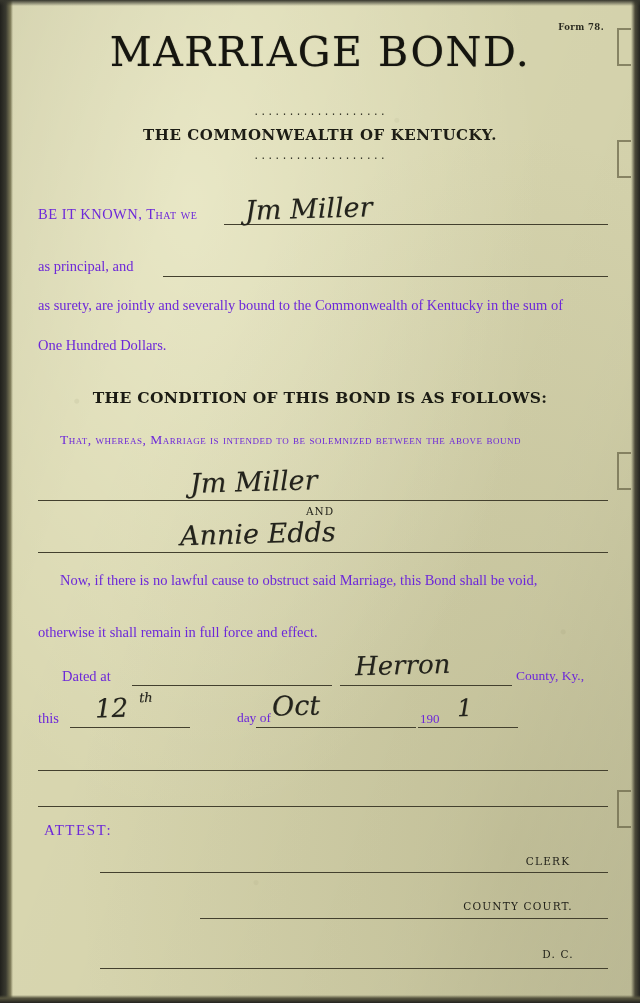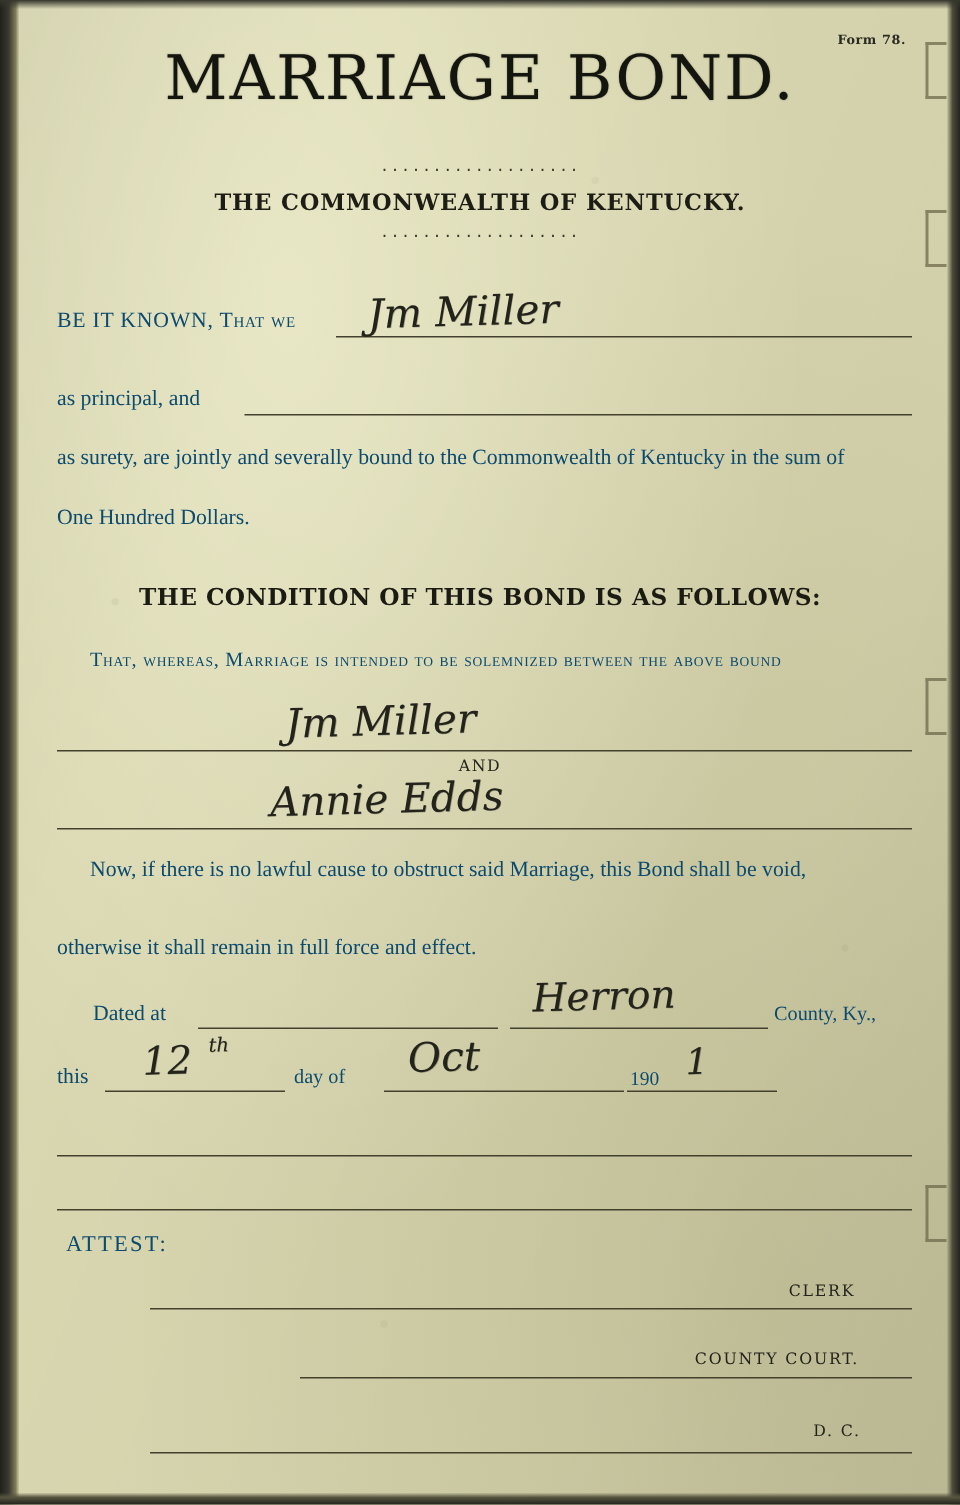--- a/index.html
+++ b/index.html
@@ -126,21 +126,21 @@
     letter-spacing: 0.6px;
     color: #1d1d15;
   }
 
   
   .row {
     position: absolute;
     left: 38px;
     right: 32px;
     font-size: 14.5px;
-    color: #0c4a6e;
+    color: #6d28d9;
     font-family: "Liberation Serif", serif;
   }
   .smallcaps {
     font-variant: small-caps;
     letter-spacing: 0.5px;
   }
   .rule {
     position: absolute;
     border-bottom: 1px solid #43402e;
     height: 0;
@@ -247,21 +247,21 @@
     <div class="rule" style="left:132px; width:200px; top:685px;"></div>
     <div class="rule" style="left:340px; width:172px; top:685px;"></div>
     <div class="hand" style="left:355px; top:650px; font-size:26px;">Herron</div>
     <div class="row" style="top:668px; left:516px; width:110px; font-size:13.5px;">County, Ky.,</div>
 
     <div class="row" style="top:710px; left:38px; width:40px;">this</div>
     <div class="rule" style="left:70px; width:120px; top:727px;"></div>
     <div class="hand" style="left:95px; top:693px; font-size:26px;">12</div>
     <div class="hand" style="left:139px; top:690px; font-size:13px;">th</div>
 
-    <div class="row" style="top:710px; left:196px; width:60px; font-size:13.5px;">day of</div>
+    <div class="row" style="top:710px; left:211px; width:60px; font-size:13.5px;text-align:right;">day of</div>
     <div class="rule" style="left:256px; width:160px; top:727px;"></div>
     <div class="hand" style="left:272px; top:690px; font-size:27px;">Oct</div>
 
     <div class="row" style="top:711px; left:420px; width:40px; font-size:13px;">190</div>
     <div class="hand" style="left:457px; top:694px; font-size:24px;">1</div>
     <div class="rule" style="left:418px; width:100px; top:727px;"></div>
 
     <div class="rule" style="left:38px; right:32px; top:770px;"></div>
     <div class="rule" style="left:38px; right:32px; top:806px;"></div>
 

